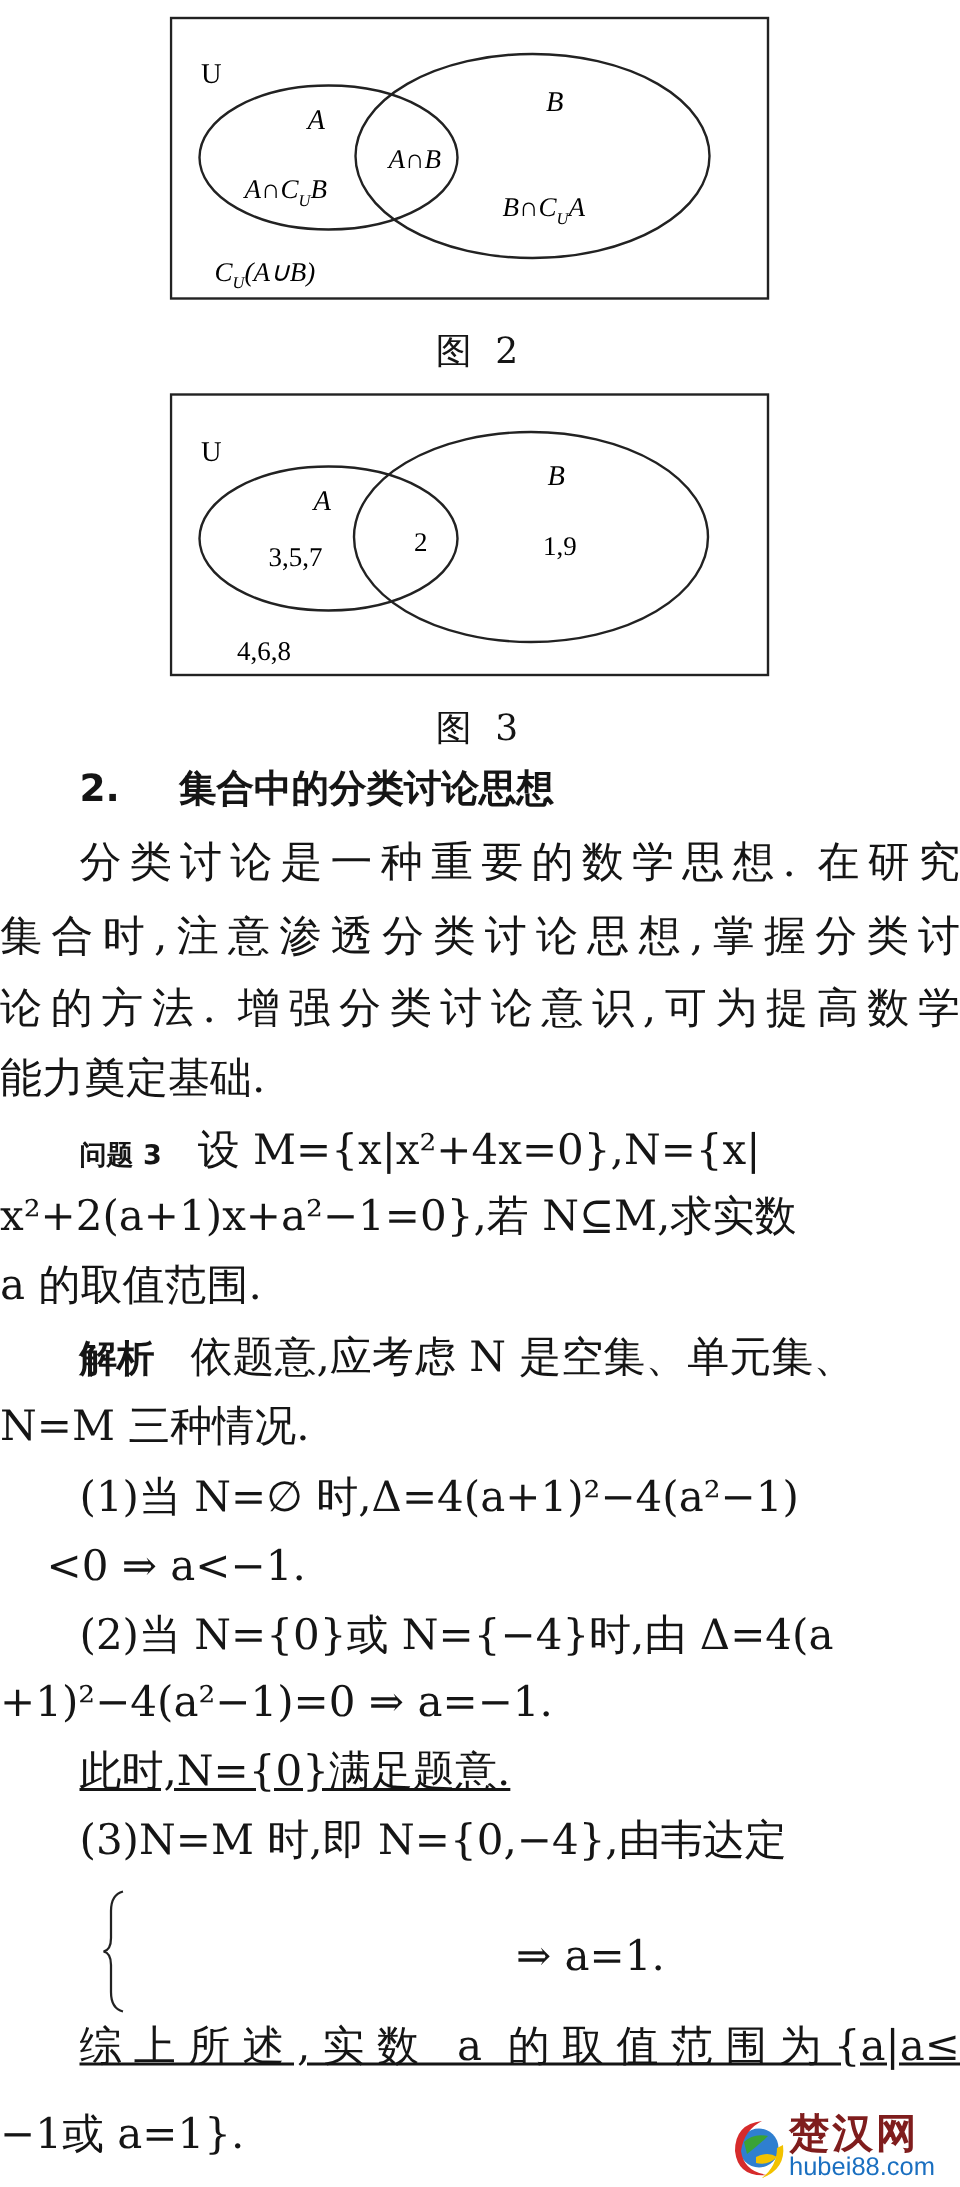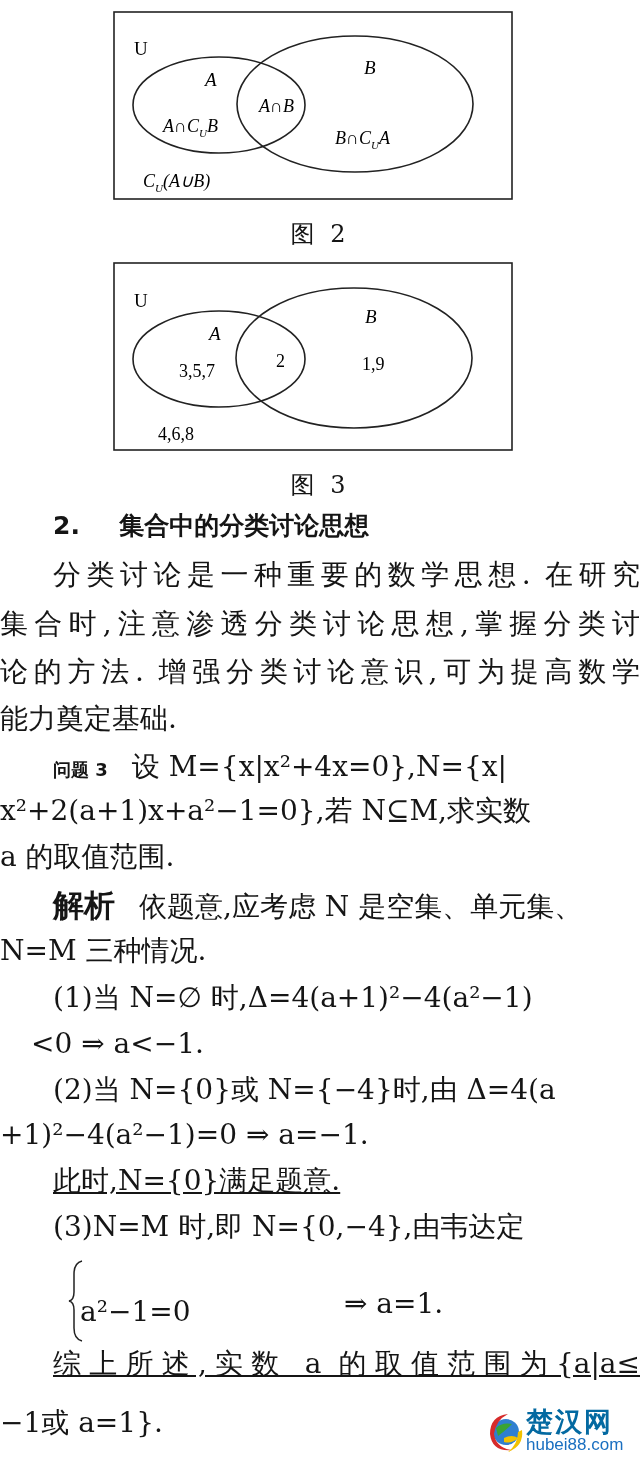--- a/index.html
+++ b/index.html
@@ -16,21 +16,21 @@
   .line {
     position: absolute; left: 0; width: 640px; white-space: nowrap;
     font-size: 28px; line-height: 36px;
   }
   .ind { left: 53px; width: 587px; }
   .just { text-align-last: justify; text-align: justify; }
   .bold { font-weight: bold; font-family: "DejaVu Sans", "Liberation Sans", sans-serif; }
   .svgtext { font-family: "Liberation Serif", serif; }
   .brace-block { position: absolute; left: 0; top: 1258px; width: 640px; height: 90px; }
   .logo { position: absolute; left: 486px; top: 1408px; width: 154px; height: 48px; }
-  .logo-cn { position: absolute; left: 40px; top: -4px; font-family: "DejaVu Sans", sans-serif; font-weight: bold; font-size: 27px; color: #0369a1; letter-spacing: 2px; }
+  .logo-cn { position: absolute; left: 40px; top: -4px; font-family: "DejaVu Sans", sans-serif; font-weight: bold; font-size: 27px; color: #7f1d1d; letter-spacing: 2px; }
   .logo-en { position: absolute; left: 40px; top: 27px; font-family: "Liberation Sans", sans-serif; font-size: 17px; color: #1a6fc0; }
 </style>
 </head>
 <body>
 
 <div class="fig" style="top:10px;">
   <svg width="401" height="192" viewBox="0 0 401 192">
     <rect x="1" y="2" width="398" height="187" fill="none" stroke="#222" stroke-width="1.6"></rect>
     <ellipse cx="106" cy="95" rx="86" ry="48" fill="none" stroke="#222" stroke-width="1.6"></ellipse>
     <ellipse cx="242" cy="94" rx="118" ry="68" fill="none" stroke="#222" stroke-width="1.6"></ellipse>
@@ -72,35 +72,34 @@
 <div class="line just" style="top:654px;">论的方法. 增强分类讨论意识,可为提高数学</div>
 <div class="line" style="top:701px;">能力奠定基础.</div>
 
 <div class="line ind" style="top:749px;">
   <span class="bold" style="font-size:18px;">问题 3</span><span style="display:inline-block; width:24px;"></span><span>设 M={x|x²+4x=0},N={x|</span>
 </div>
 <div class="line" style="top:793px;">x²+2(a+1)x+a²−1=0},若 N⊆M,求实数</div>
 <div class="line" style="top:839px;">a 的取值范围.</div>
 
 <div class="line ind" style="top:887px;">
-  <span class="bold" style="font-size:31px;">解析</span><span style="display:inline-block; width:24px;"></span><span>依题意,应考虑 N 是空集、单元集、</span>
+  <span class="bold" style="font-size:25px;">解析</span><span style="display:inline-block; width:24px;"></span><span>依题意,应考虑 N 是空集、单元集、</span>
 </div>
 <div class="line" style="top:933px;">N=M 三种情况.</div>
 <div class="line ind" style="top:980px;">(1)当 N=∅ 时,Δ=4(a+1)²−4(a²−1)</div>
 <div class="line" style="top:1026px;padding-left:31px;">&lt;0  ⇒  a&lt;−1.</div>
 <div class="line ind" style="top:1072px;">(2)当 N={0}或 N={−4}时,由 Δ=4(a</div>
 <div class="line" style="top:1117px;">+1)²−4(a²−1)=0  ⇒  a=−1.</div>
 <div class="line ind" style="top:1163px;text-decoration:underline;">此时,N={0}满足题意.</div>
 <div class="line ind" style="top:1209px;">(3)N=M 时,即 N={0,−4},由韦达定</div>
 
 <div class="brace-block">
   <svg style="position:absolute; left:68px; top:2px;" width="16" height="82" viewBox="0 0 16 82">
     <path d="M14 1 Q6 3 6 14 L6 32 Q6 40 1 41 Q6 42 6 50 L6 68 Q6 79 14 81" fill="none" stroke="#222" stroke-width="1.5"></path>
   </svg>
-  <div class="line" style="top:36px; left:80px; width:auto;">a²−1=0</div>
   <div class="line" style="top:12px; left:344px; width:auto;margin-top:16px;">⇒   a=1.</div>
 </div>
 
 <div class="line ind just" style="top:1346px;text-decoration:underline;">综上所述,实数 a 的取值范围为{a|a≤</div>
 <div class="line" style="top:1405px;">−1或 a=1}.</div>
 
 <div class="logo">
   <svg style="position:absolute; left:0; top:2px;" width="40" height="44" viewBox="0 0 40 44">
     <circle cx="20" cy="22" r="13" fill="#2f7fd0"></circle>
     <path d="M10 18 Q16 12 26 14 Q20 20 12 26 Z" fill="#3aa335"></path>

